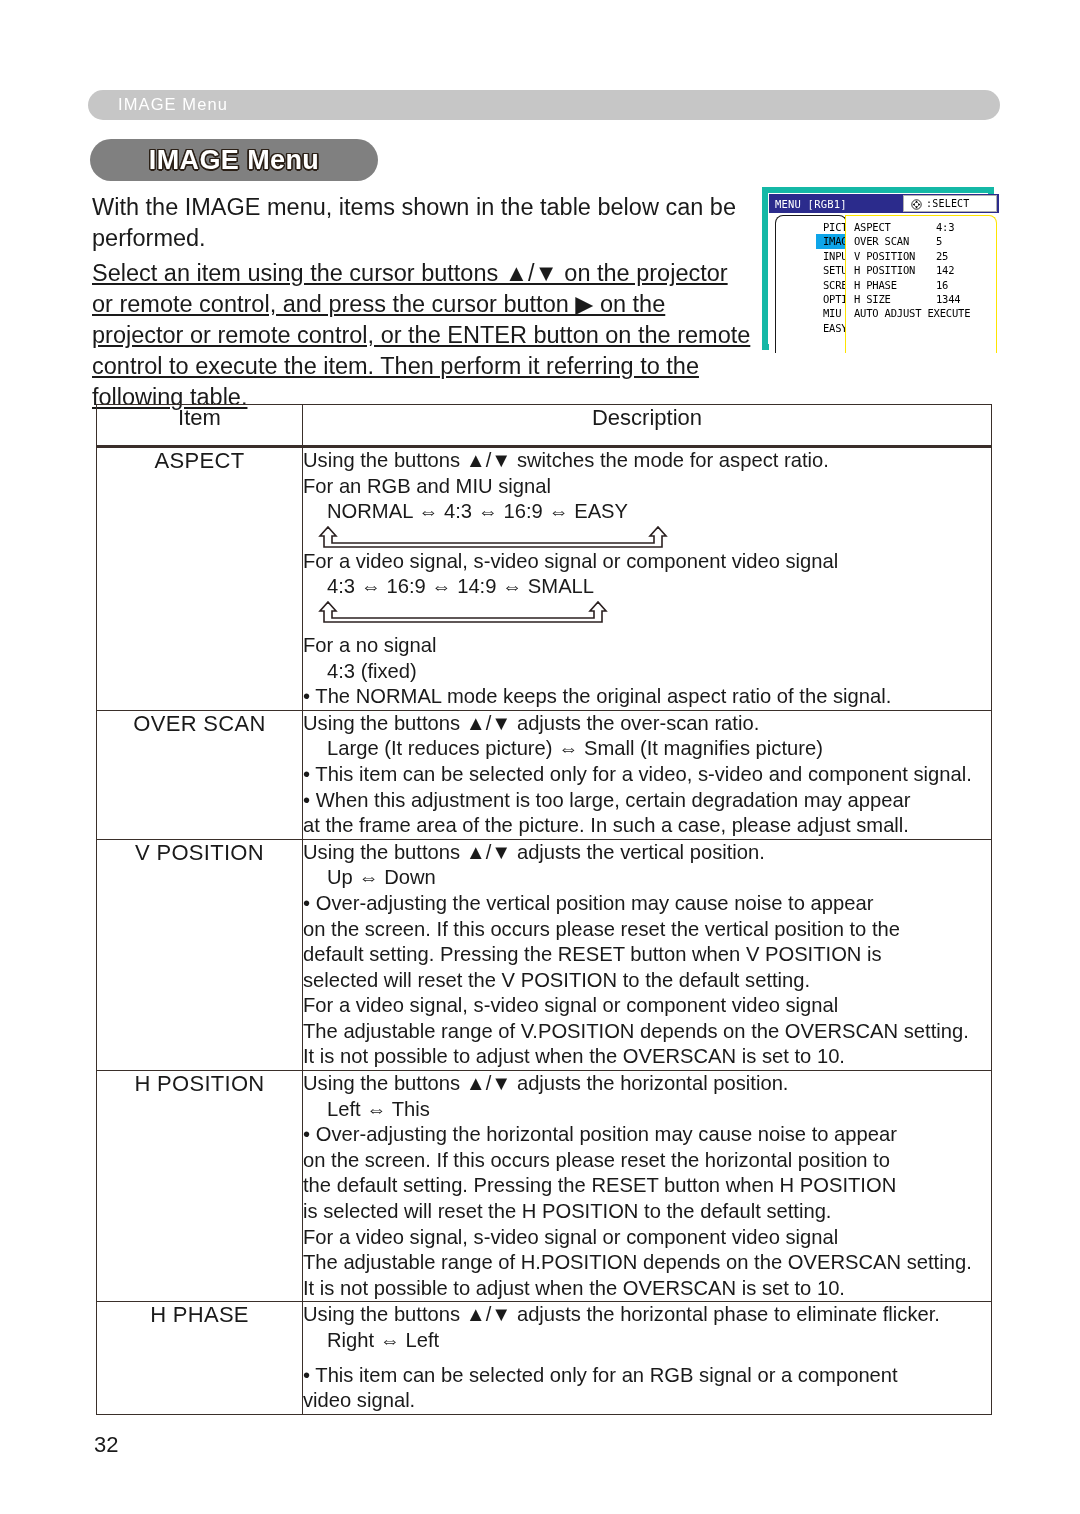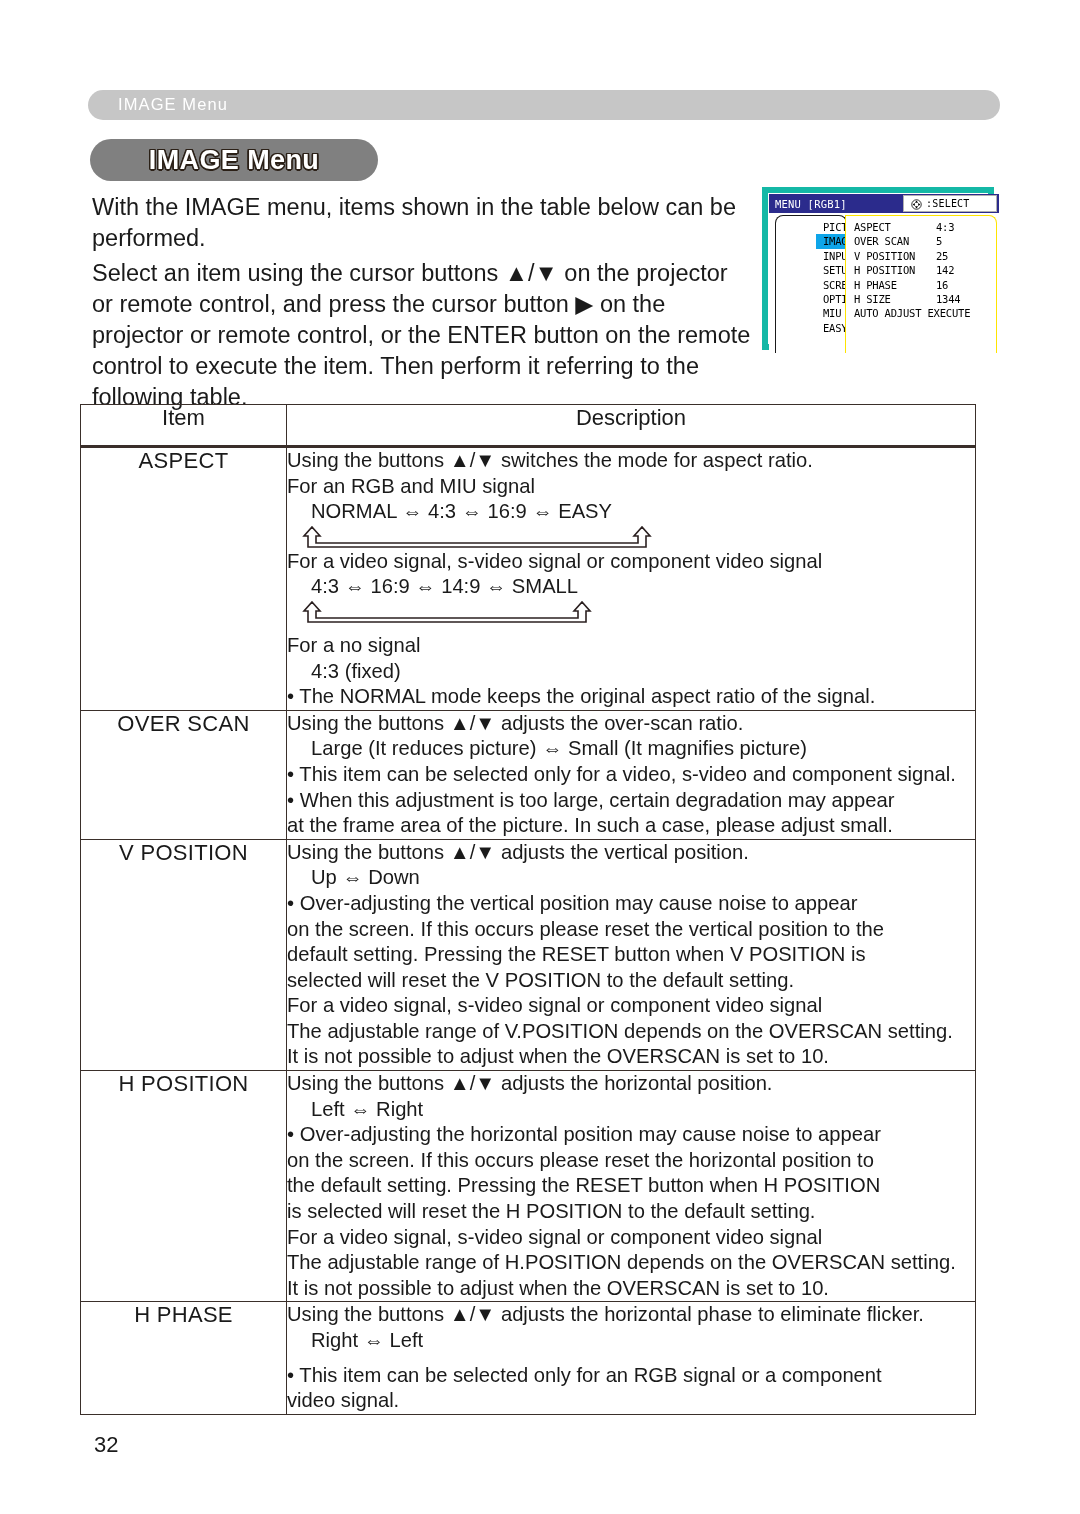--- a/index.html
+++ b/index.html
@@ -74,21 +74,21 @@
   .intro {
     position: absolute;
     left: 92px;
     top: 192px;
     width: 660px;
     font-size: 23.5px;
     line-height: 31px;
     color: #1a1a1a;
   }
   .intro p { margin: 0; }
-  .intro p + p { margin-top: 4px; }
+  .intro p + p { margin-top: 4px; text-decoration: underline; }
 
   
   .osd {
     position: absolute;
     left: 762px;
     top: 187px;
     width: 232px;
     height: 163px;
     background: #ffffff;
     border: 6px solid #14b8a6;
@@ -201,21 +201,21 @@
   }
   .osd-row .v {
     position: absolute;
     left: 90px;
   }
   .osd-row.wide .k { position: absolute; left: 8px; }
 
   
   .tbl {
     position: absolute;
-    left: 80px;
+    left: 96px;
     top: 404px;
     width: 896px;
     border-collapse: collapse;
     table-layout: fixed;
   }
   .tbl td, .tbl th {
     border: 1.4px solid #3a2f2a;
     padding: 0;
     vertical-align: top;
   }
@@ -400,21 +400,21 @@
           <div class="ln">For a video signal, s-video signal or component video signal</div>
           <div class="ln">The adjustable range of V.POSITION depends on the OVERSCAN setting.</div>
           <div class="ln">It is not possible to adjust when the OVERSCAN is set to 10.</div>
         </td>
       </tr>
 
       <tr>
         <td class="item-cell">H POSITION</td>
         <td class="desc-cell">
           <div class="ln">Using the buttons ▲/▼ adjusts the horizontal position.</div>
-          <div class="ln ind1">Left ⇔ Right</div>
+          <div class="ln ind1">Left ⇔ This</div>
           <div class="ln">• Over-adjusting the horizontal position may cause noise to appear</div>
           <div class="ln">on the screen. If this occurs please reset the horizontal position to</div>
           <div class="ln">the default setting. Pressing the RESET button when H POSITION</div>
           <div class="ln">is selected will reset the H POSITION to the default setting.</div>
           <div class="ln">For a video signal, s-video signal or component video signal</div>
           <div class="ln">The adjustable range of H.POSITION depends on the OVERSCAN setting.</div>
           <div class="ln">It is not possible to adjust when the OVERSCAN is set to 10.</div>
         </td>
       </tr>
 

